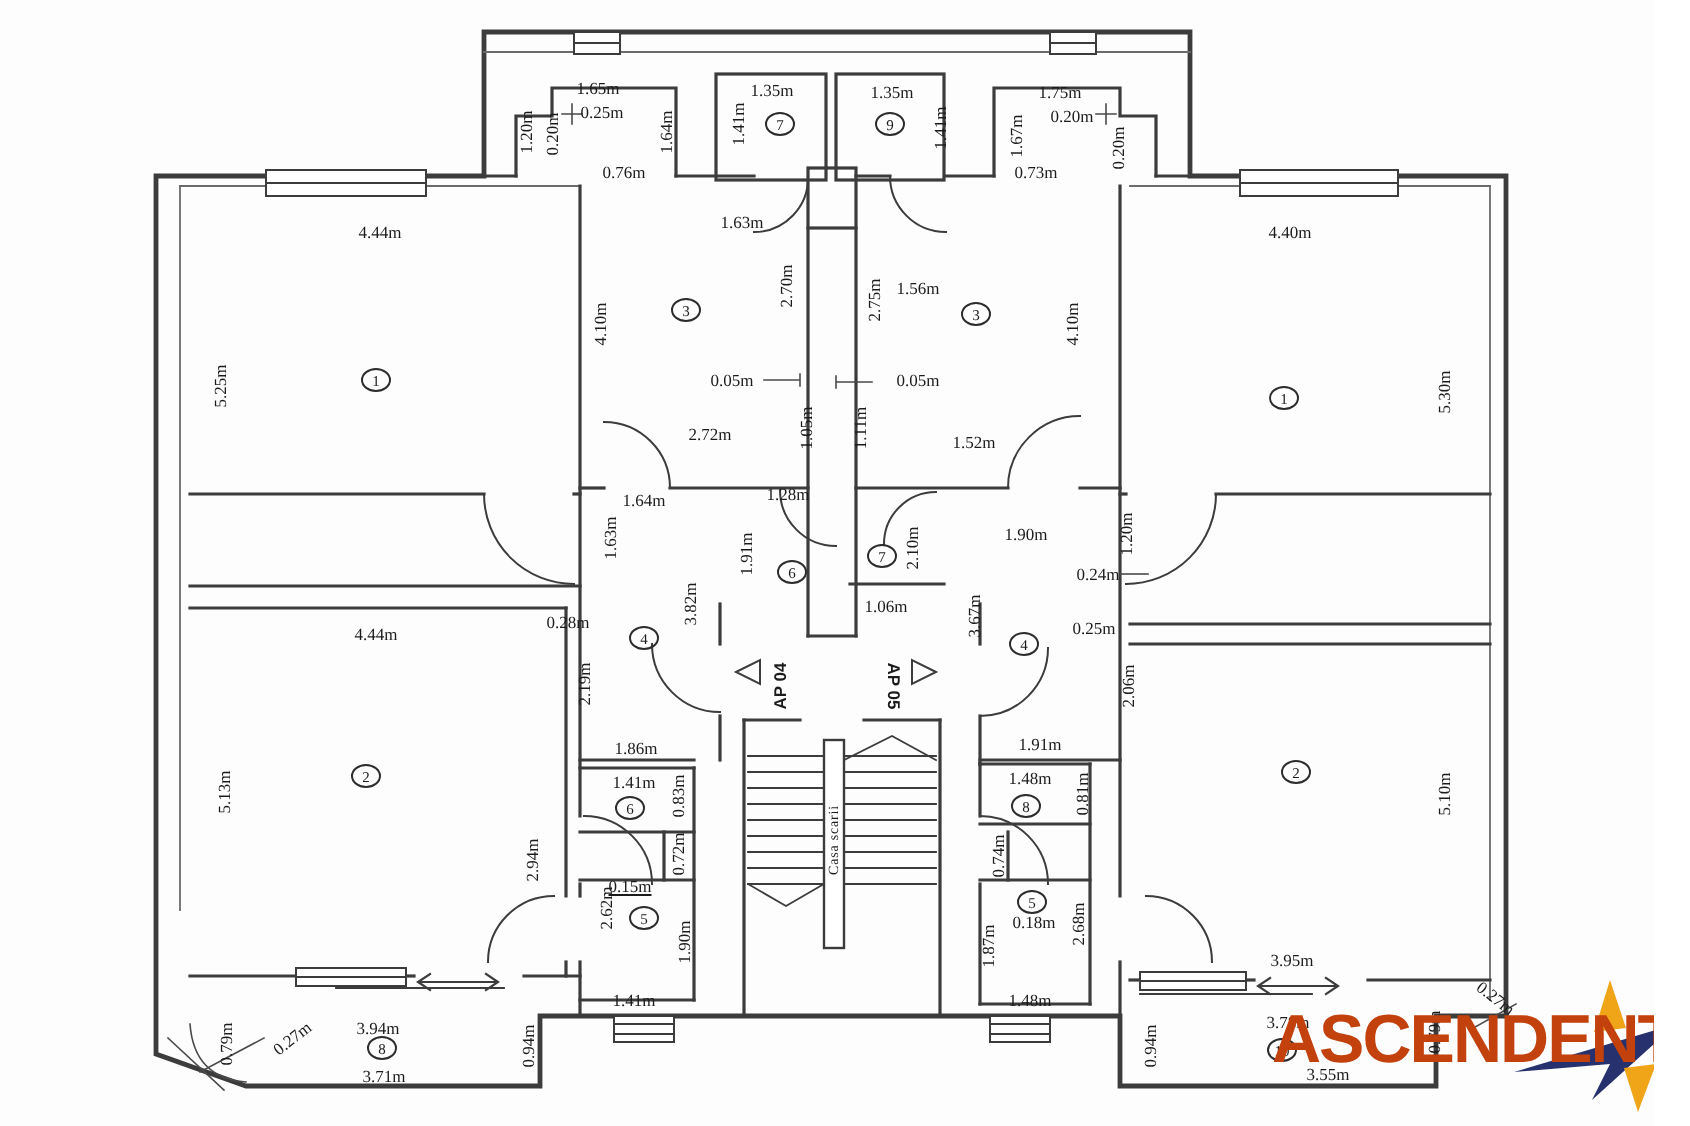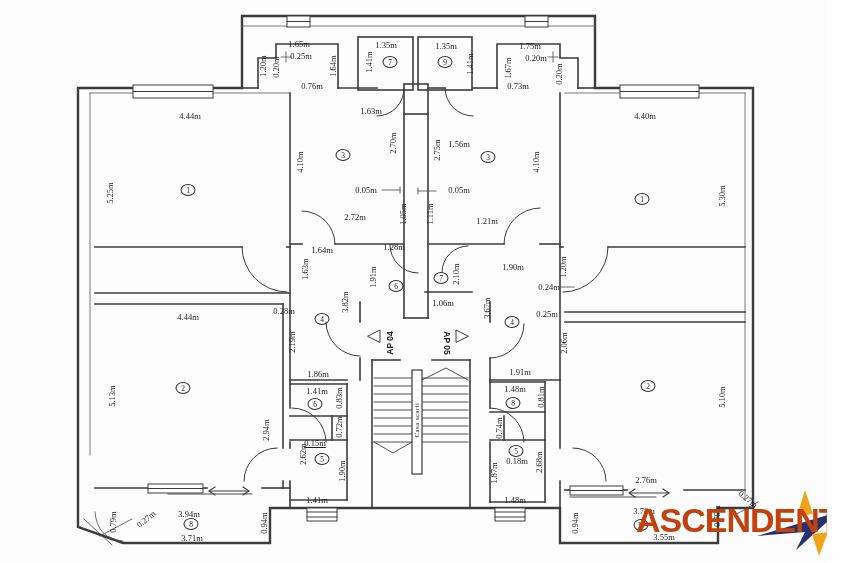--- a/index.html
+++ b/index.html
@@ -214,21 +214,21 @@
       <span class="dim" style="left: 459px; top: 112px; margin-top: 32px;">1.56m</span>
       <span class="dim" style="left: 393px; top: 143px; transform: translate(-50%, -50%) rotate(-90deg);">2.70m</span>
       <span class="dim" style="left: 437px; top: 150px; transform: translate(-50%, -50%) rotate(-90deg);">2.75m</span>
       <span class="dim" style="left: 300px; top: 162px; transform: translate(-50%, -50%) rotate(-90deg);">4.10m</span>
       <span class="dim" style="left: 536px; top: 162px; transform: translate(-50%, -50%) rotate(-90deg);">4.10m</span>
       <span class="dim" style="left: 366px; top: 190px;">0.05m</span>
       <span class="dim" style="left: 459px; top: 190px;">0.05m</span>
       <span class="dim" style="left: 403px; top: 214px; transform: translate(-50%, -50%) rotate(-90deg);">1.05m</span>
       <span class="dim" style="left: 430px; top: 214px; transform: translate(-50%, -50%) rotate(-90deg);">1.11m</span>
       <span class="dim" style="left: 355px; top: 217px;">2.72m</span>
-      <span class="dim" style="left: 487px; top: 221px;">1.21m</span>
+      <span class="dim" style="left: 487px; top: 221px;">1.52m</span>
       <span class="dim" style="left: 322px; top: 250px;">1.64m</span>
       <span class="dim" style="left: 394px; top: 247px;">1.28m</span>
       <span class="dim" style="left: 513px; top: 267px;">1.90m</span>
       <span class="dim" style="left: 563px; top: 267px; transform: translate(-50%, -50%) rotate(-90deg);">1.20m</span>
       <span class="dim" style="left: 549px; top: 287px;">0.24m</span>
       <span class="dim" style="left: 305px; top: 269px; transform: translate(-50%, -50%) rotate(-90deg);">1.63m</span>
       <span class="dim" style="left: 373px; top: 277px; transform: translate(-50%, -50%) rotate(-90deg);">1.91m</span>
       <span class="dim" style="left: 456px; top: 274px; transform: translate(-50%, -50%) rotate(-90deg);">2.10m</span>
       <span class="dim" style="left: 443px; top: 303px;">1.06m</span>
       <span class="dim" style="left: 284px; top: 311px;">0.28m</span>
@@ -250,21 +250,21 @@
       <span class="dim" style="left: 499px; top: 428px; transform: translate(-50%, -50%) rotate(-90deg);">0.74m</span>
       <span class="dim" style="left: 266px; top: 430px; transform: translate(-50%, -50%) rotate(-90deg);">2.94m</span>
       <span class="dim" style="left: 315px; top: 443px; text-decoration: underline;">0.15m</span>
       <span class="dim" style="left: 517px; top: 461px;">0.18m</span>
       <span class="dim" style="left: 303px; top: 454px; transform: translate(-50%, -50%) rotate(-90deg);">2.62m</span>
       <span class="dim" style="left: 539px; top: 462px; transform: translate(-50%, -50%) rotate(-90deg);">2.68m</span>
       <span class="dim" style="left: 342px; top: 471px; transform: translate(-50%, -50%) rotate(-90deg);">1.90m</span>
       <span class="dim" style="left: 494px; top: 473px; transform: translate(-50%, -50%) rotate(-90deg);">1.87m</span>
       <span class="dim" style="left: 317px; top: 500px;">1.41m</span>
       <span class="dim" style="left: 515px; top: 500px;">1.48m</span>
-      <span class="dim" style="left: 646px; top: 480px;">2.76m</span>
+      <span class="dim" style="left: 646px; top: 480px;">3.95m</span>
       <span class="dim" style="left: 189px; top: 514px;">3.94m</span>
       <span class="dim" style="left: 192px; top: 538px;">3.71m</span>
       <span class="dim" style="left: 644px; top: 511px;">3.78m</span>
       <span class="dim" style="left: 636px; top: 537px; margin-left: 28px;">3.55m</span>
       <span class="dim" style="left: 113px; top: 522px; transform: translate(-50%, -50%) rotate(-90deg);">0.79m</span>
       <span class="dim" style="left: 146px; top: 519px; transform: translate(-50%, -50%) rotate(-38deg);">0.27m</span>
       <span class="dim" style="left: 264px; top: 523px; transform: translate(-50%, -50%) rotate(-90deg);">0.94m</span>
       <span class="dim" style="left: 575px; top: 523px; transform: translate(-50%, -50%) rotate(-90deg);">0.94m</span>
       <span class="dim" style="left: 717px; top: 516px; transform: translate(-50%, -50%) rotate(-90deg);">0.79m</span>
       <span class="dim" style="left: 748px; top: 499px; transform: translate(-50%, -50%) rotate(38deg);">0.27m</span>

